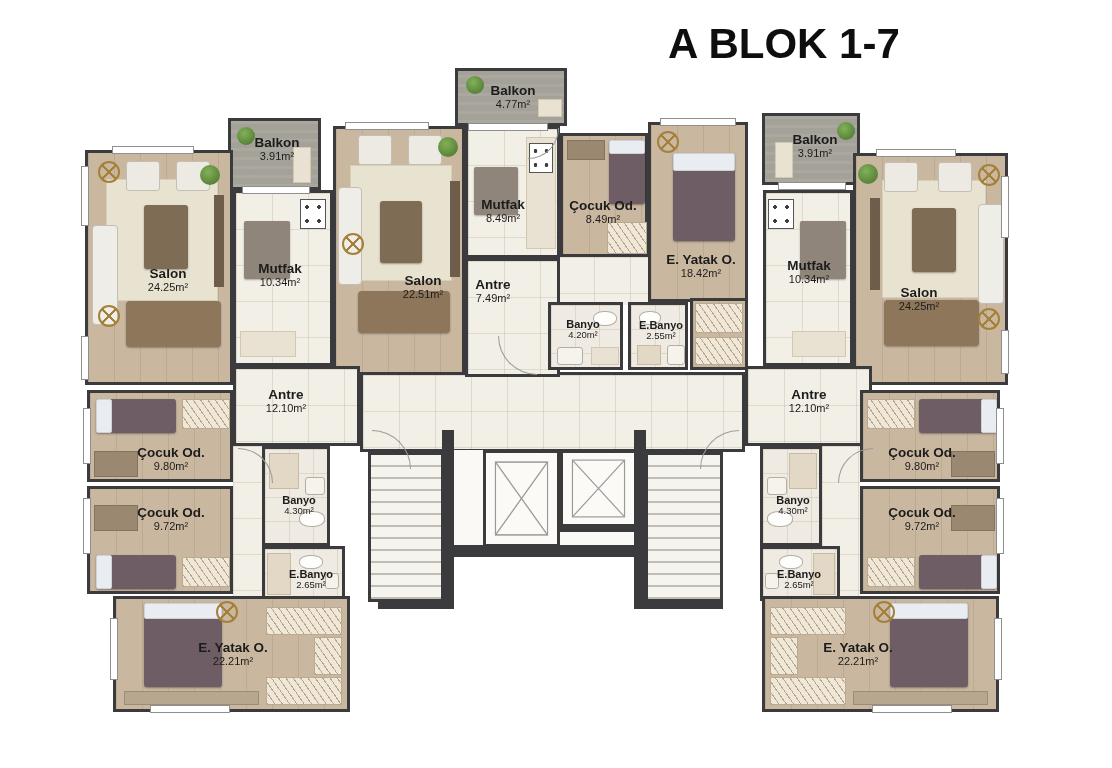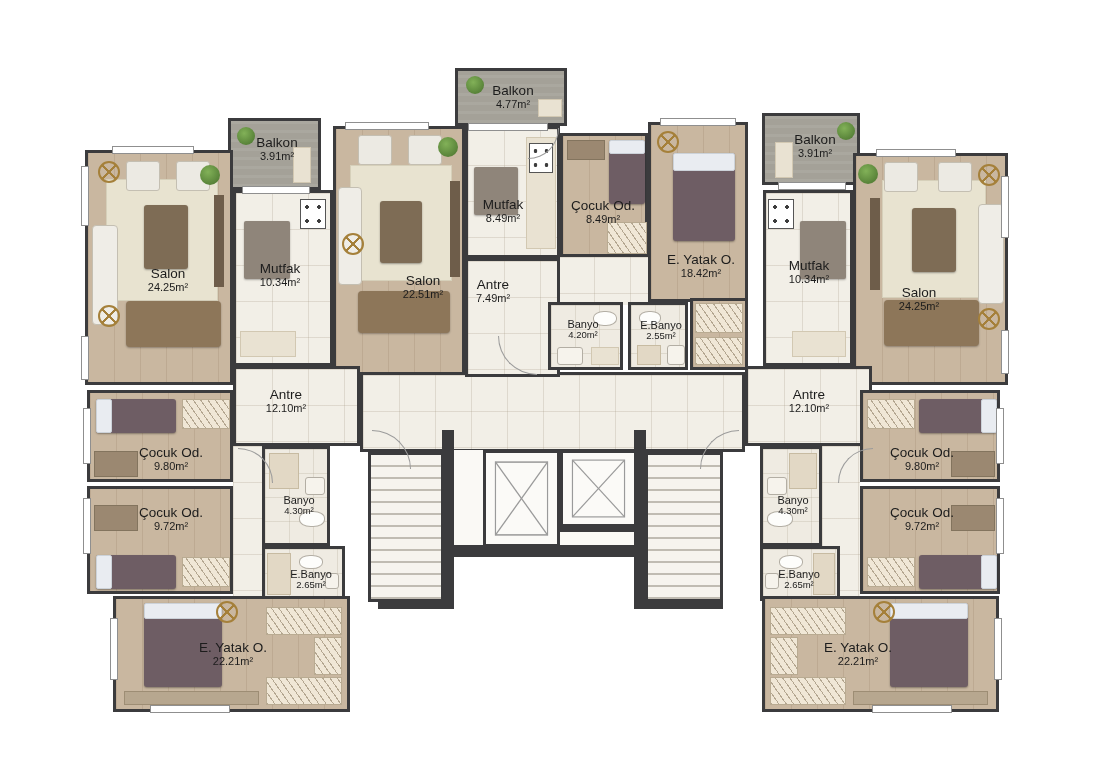--- a/index.html
+++ b/index.html
@@ -6,21 +6,21 @@
   .plan{position:relative;width:1112px;height:768px;background:#ffffff;overflow:hidden;
         font-family:"Liberation Sans",sans-serif;}
   .title{position:absolute;left:668px;top:20px;font-size:42px;font-weight:600;color:#0e0e0e;}
   .room{position:absolute;border:3px solid #3b3b3d;box-sizing:border-box;z-index:1;}
   .wood{background-color:#c9b7a0;background-image:linear-gradient(90deg,rgba(110,82,55,.13) 1px,transparent 1px);background-size:26px 100%;}
   .cream{background-color:#f2efe7;background-image:linear-gradient(rgba(170,160,140,.28) 1px,transparent 1px),linear-gradient(90deg,rgba(170,160,140,.28) 1px,transparent 1px);background-size:36px 36px;}
   .bath{background-color:#efebe2;background-image:linear-gradient(rgba(170,160,140,.25) 1px,transparent 1px),linear-gradient(90deg,rgba(170,160,140,.25) 1px,transparent 1px);background-size:24px 24px;}
   .balc{background-color:#a4a198;background-image:repeating-linear-gradient(0deg,rgba(255,255,255,.07) 0 3px,transparent 3px 9px);}
   .nob{border:none;z-index:0;}
   .rlabel{position:absolute;transform:translate(-50%,-50%);text-align:center;color:#1c1c1c;line-height:1.12;white-space:nowrap;z-index:6;}
-  .rname{font-size:13.5px;font-weight:400;}
+  .rname{font-size:13.5px;font-weight:700;}
   .rarea{font-size:11px;font-weight:400;}
   .small .rname{font-size:11px;}
   .small .rarea{font-size:9.5px;}
   .furn{position:absolute;box-sizing:border-box;z-index:2;}
   .rug{background:#e8e3d0;border:1px solid #d6d0ba;}
   .sofa{background:#efede7;border:1px solid #c4bfb2;border-radius:4px;}
   .chair{background:#eceae3;border:1px solid #c4bfb2;border-radius:3px;}
   .ctable{background:#7e6c55;border-radius:3px;box-shadow:0 1px 2px rgba(0,0,0,.35);}
   .dtable{background:#8d7659;border-radius:4px;box-shadow:0 1px 2px rgba(0,0,0,.3);}
   .ktable{background:#8f857a;border-radius:2px;box-shadow:0 1px 2px rgba(0,0,0,.3);}
@@ -52,20 +52,21 @@
   .elev svg{display:block;width:100%;height:100%;}
   .stairs{position:absolute;border:3px solid #3b3b3d;box-sizing:border-box;z-index:3;
           background:repeating-linear-gradient(180deg,#f6f4ee 0 10px,#c0bcb2 10px 12px);}
   .lobby{position:absolute;background:#faf9f5;z-index:1;}
 </style>
 </head>
 <body>
 
 <div class="plan">
 
+  <div class="title">A BLOK 1-7</div>
 
   <div class="room cream" style="left:360px;top:372px;width:385px;height:80px"></div>
   <div class="lobby" style="left:454px;top:450px;width:190px;height:100px"></div>
   <div class="wall" style="left:442px;top:430px;width:12px;height:178px"></div>
   <div class="wall" style="left:634px;top:430px;width:12px;height:178px"></div>
   <div class="wall" style="left:444px;top:545px;width:200px;height:12px"></div>
   <div class="wall" style="left:557px;top:524px;width:83px;height:8px"></div>
   <div class="wall" style="left:378px;top:600px;width:76px;height:9px"></div>
   <div class="wall" style="left:634px;top:600px;width:89px;height:9px"></div>
   <div class="stairs" style="left:368px;top:452px;width:76px;height:150px"></div>

